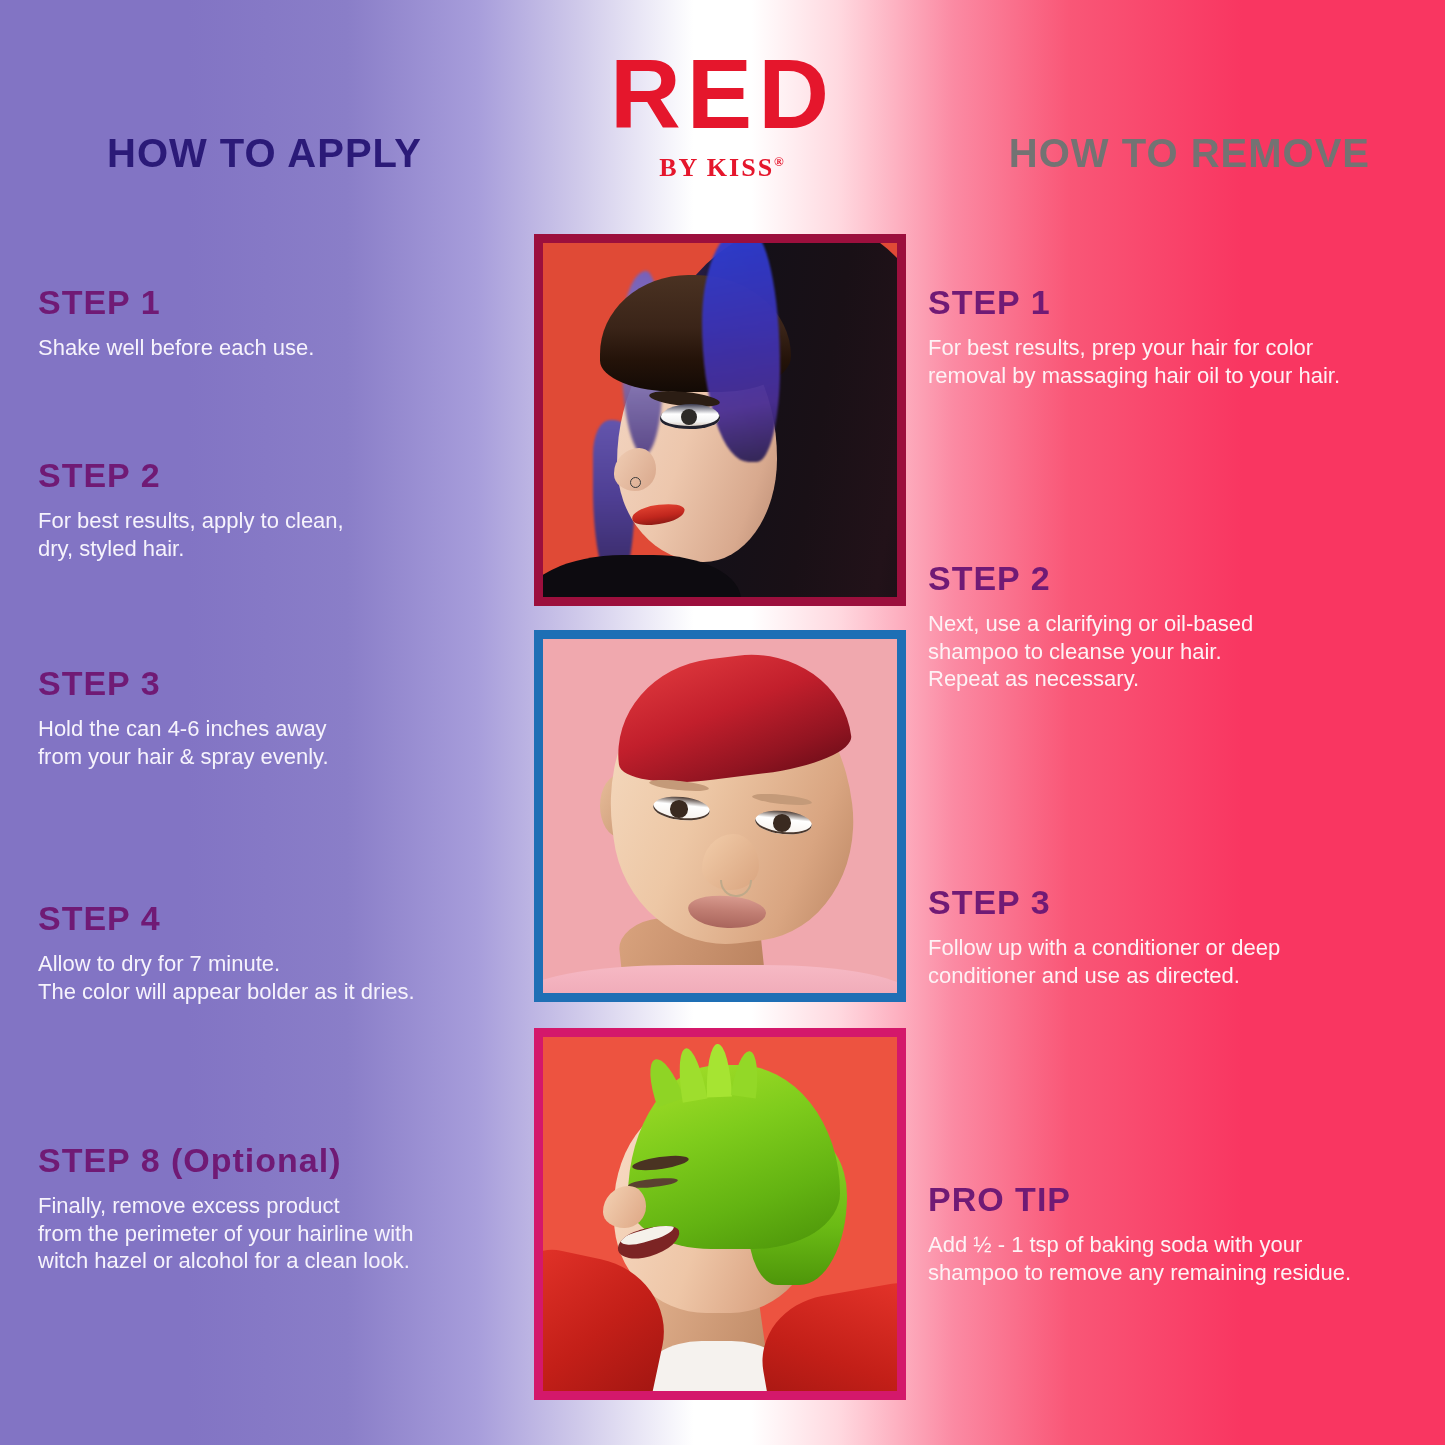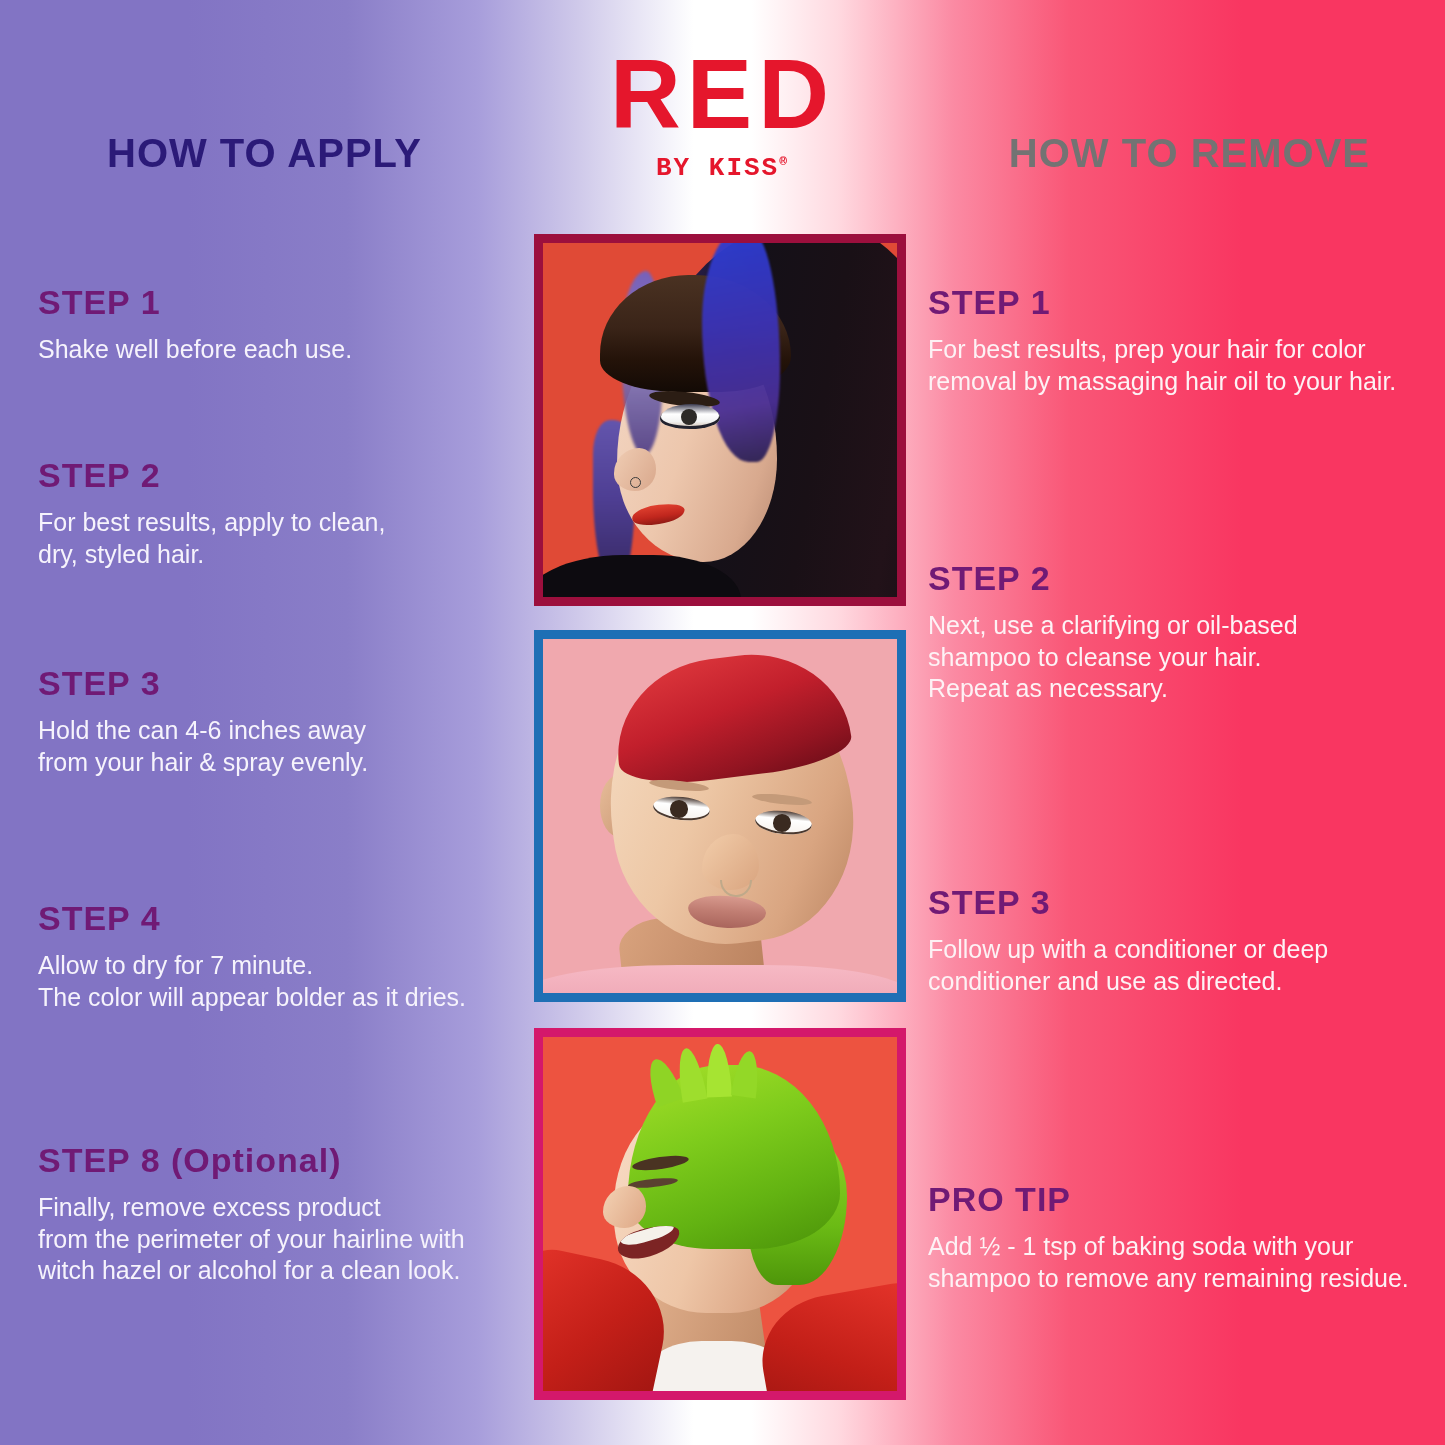--- a/index.html
+++ b/index.html
@@ -33,21 +33,21 @@
   .logo-red {
     font-family:"Liberation Sans", sans-serif;
     font-weight:bold;
     font-size:98px;
     letter-spacing:6px;
     color:#e5162c;
     line-height:0.95;
     display:block;
   }
   .logo-sub {
-    font-family:Liberation Mono, monospace;
+    font-family:Liberation Serif, serif;
     font-weight:bold;
     font-size:26px;
     letter-spacing:2px;
     color:#e5162c;
     display:block;
     margin-top:12px;
   }
   .logo-sub .reg { font-size:13px; vertical-align:super; }
 
   
@@ -66,21 +66,21 @@
   .step { position:absolute; }
   .step .title {
     font-weight:bold;
     font-size:34px;
     color:#701a75;
     letter-spacing:1px;
     margin-bottom:12px;
     white-space:nowrap;
   }
   .step .body {
-    font-size:25px;
+    font-size:22px;
     color:#f7f3fb;
     line-height:1.26;
     white-space:pre-line;
   }
   .col-left .body  { color:#f6f3fc; }
   .col-right .body { color:#fdf2f5; }
 
   .L { left:38px; }
   .R { left:928px; }
 

